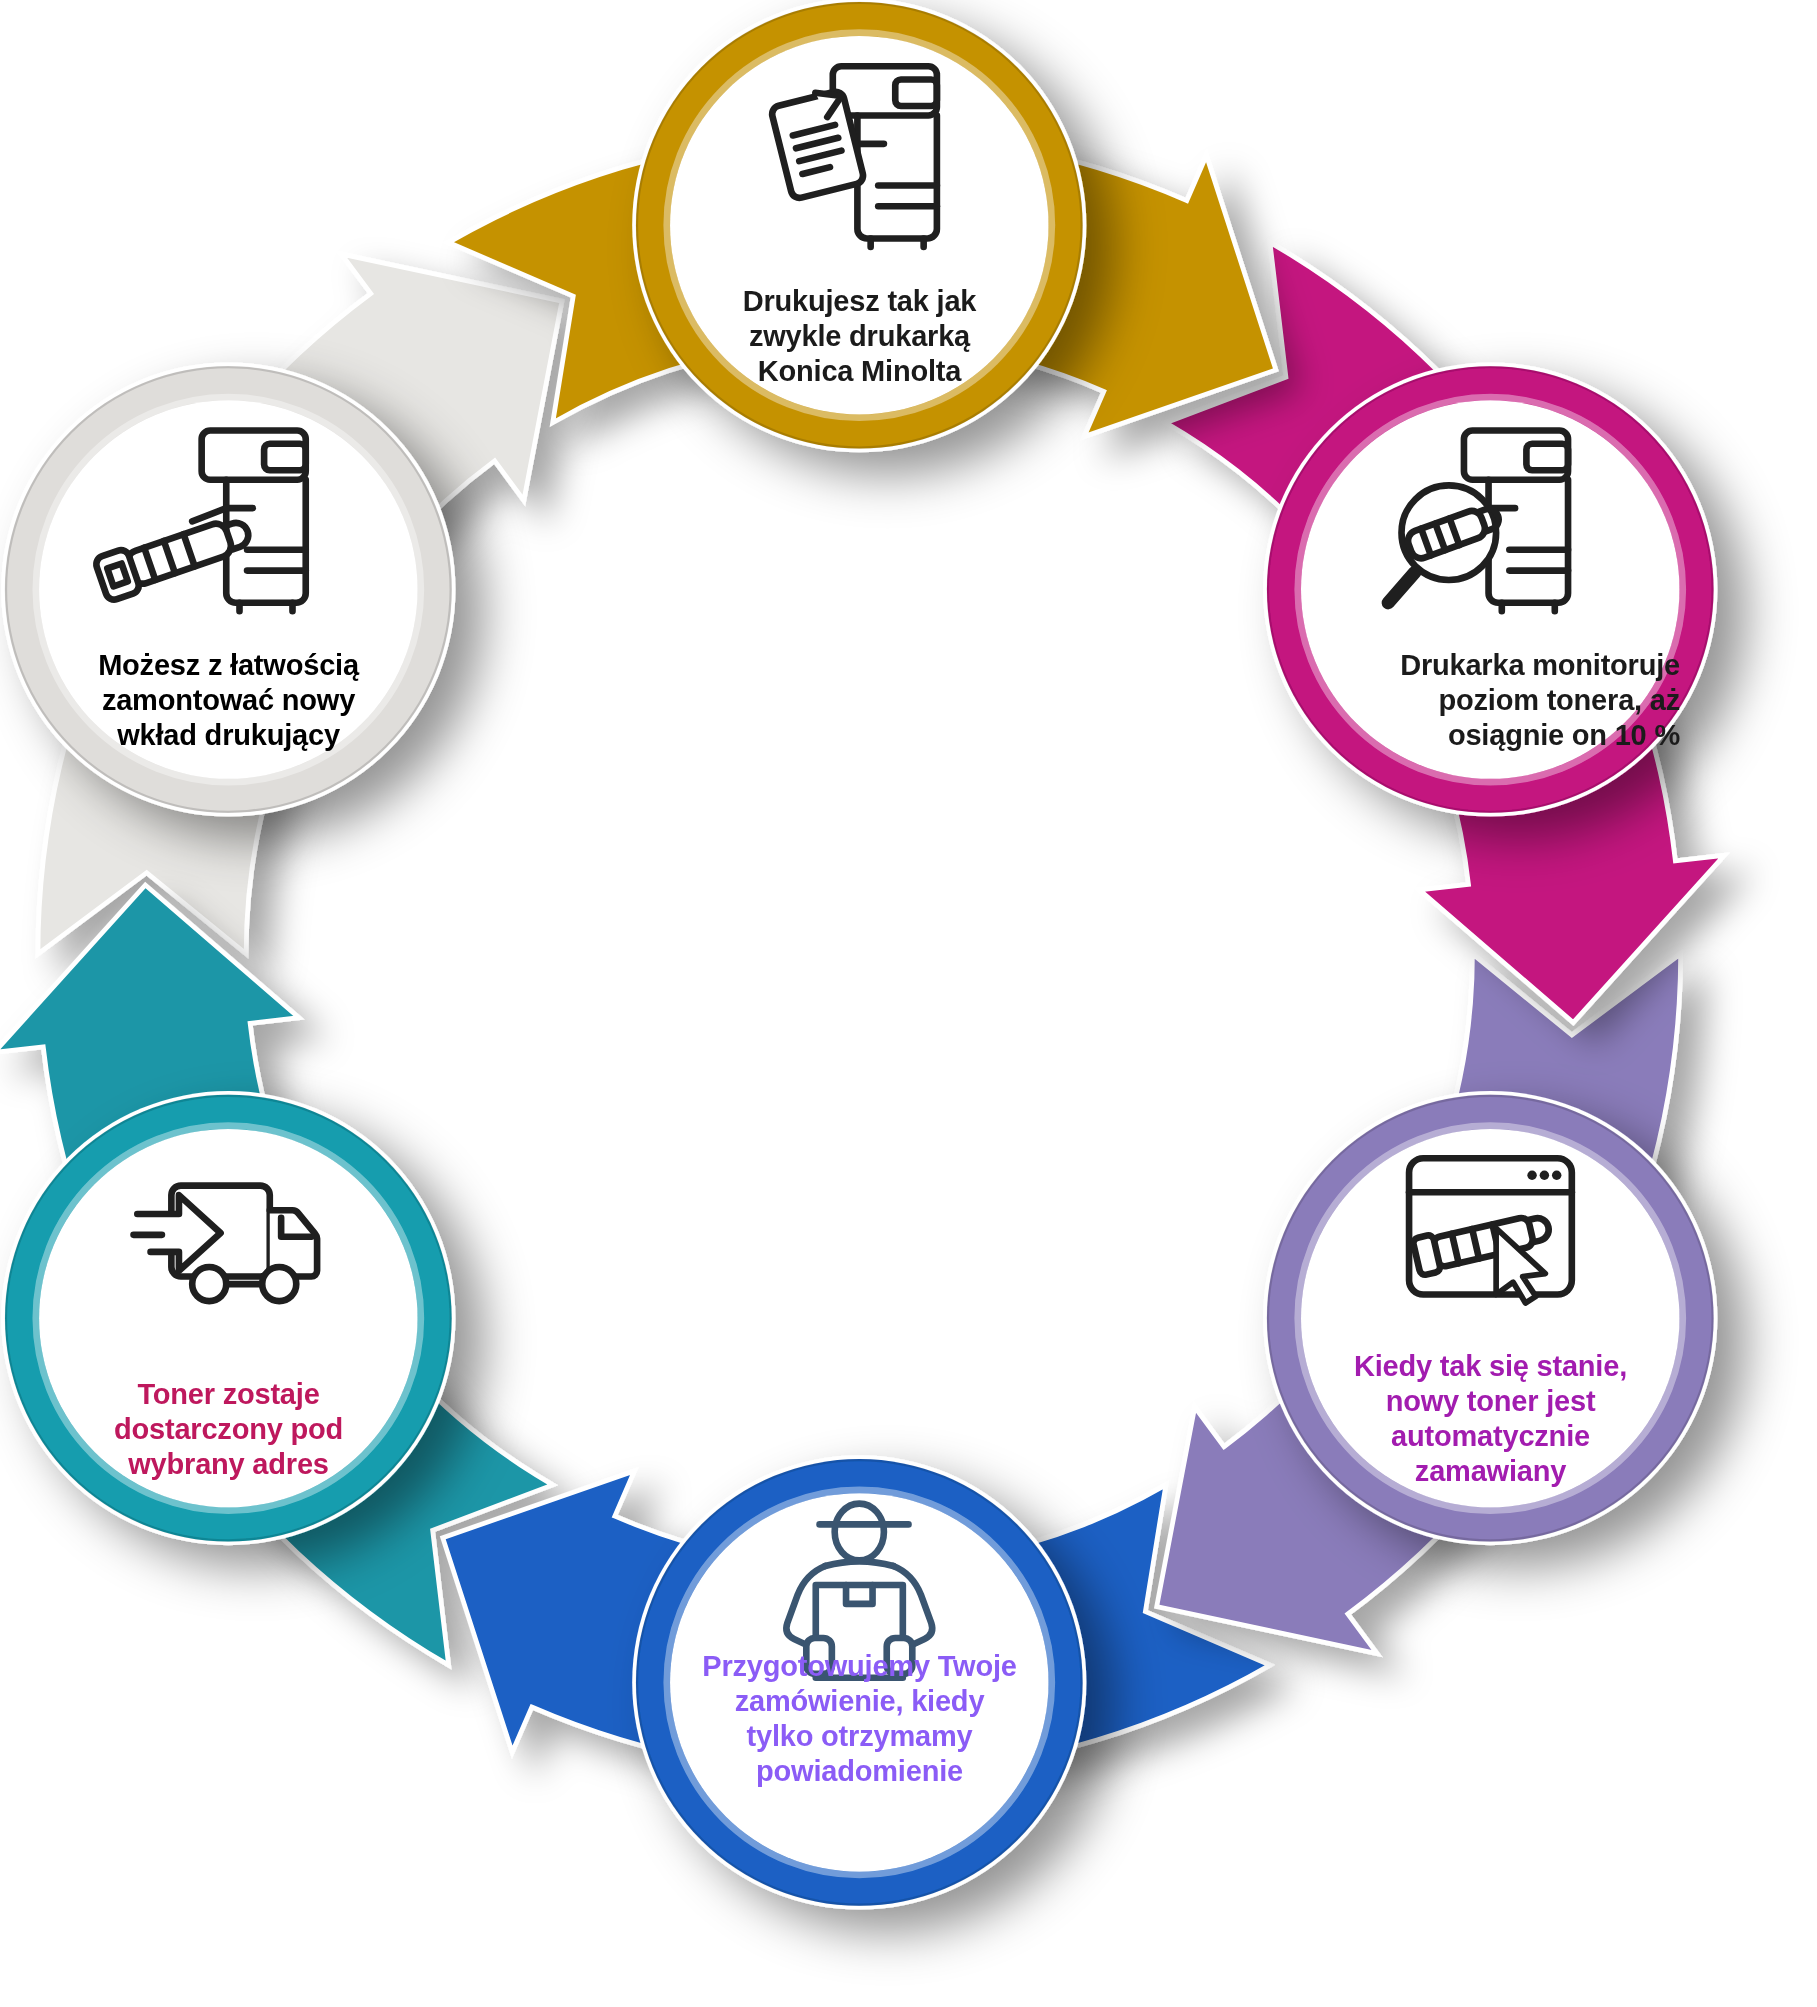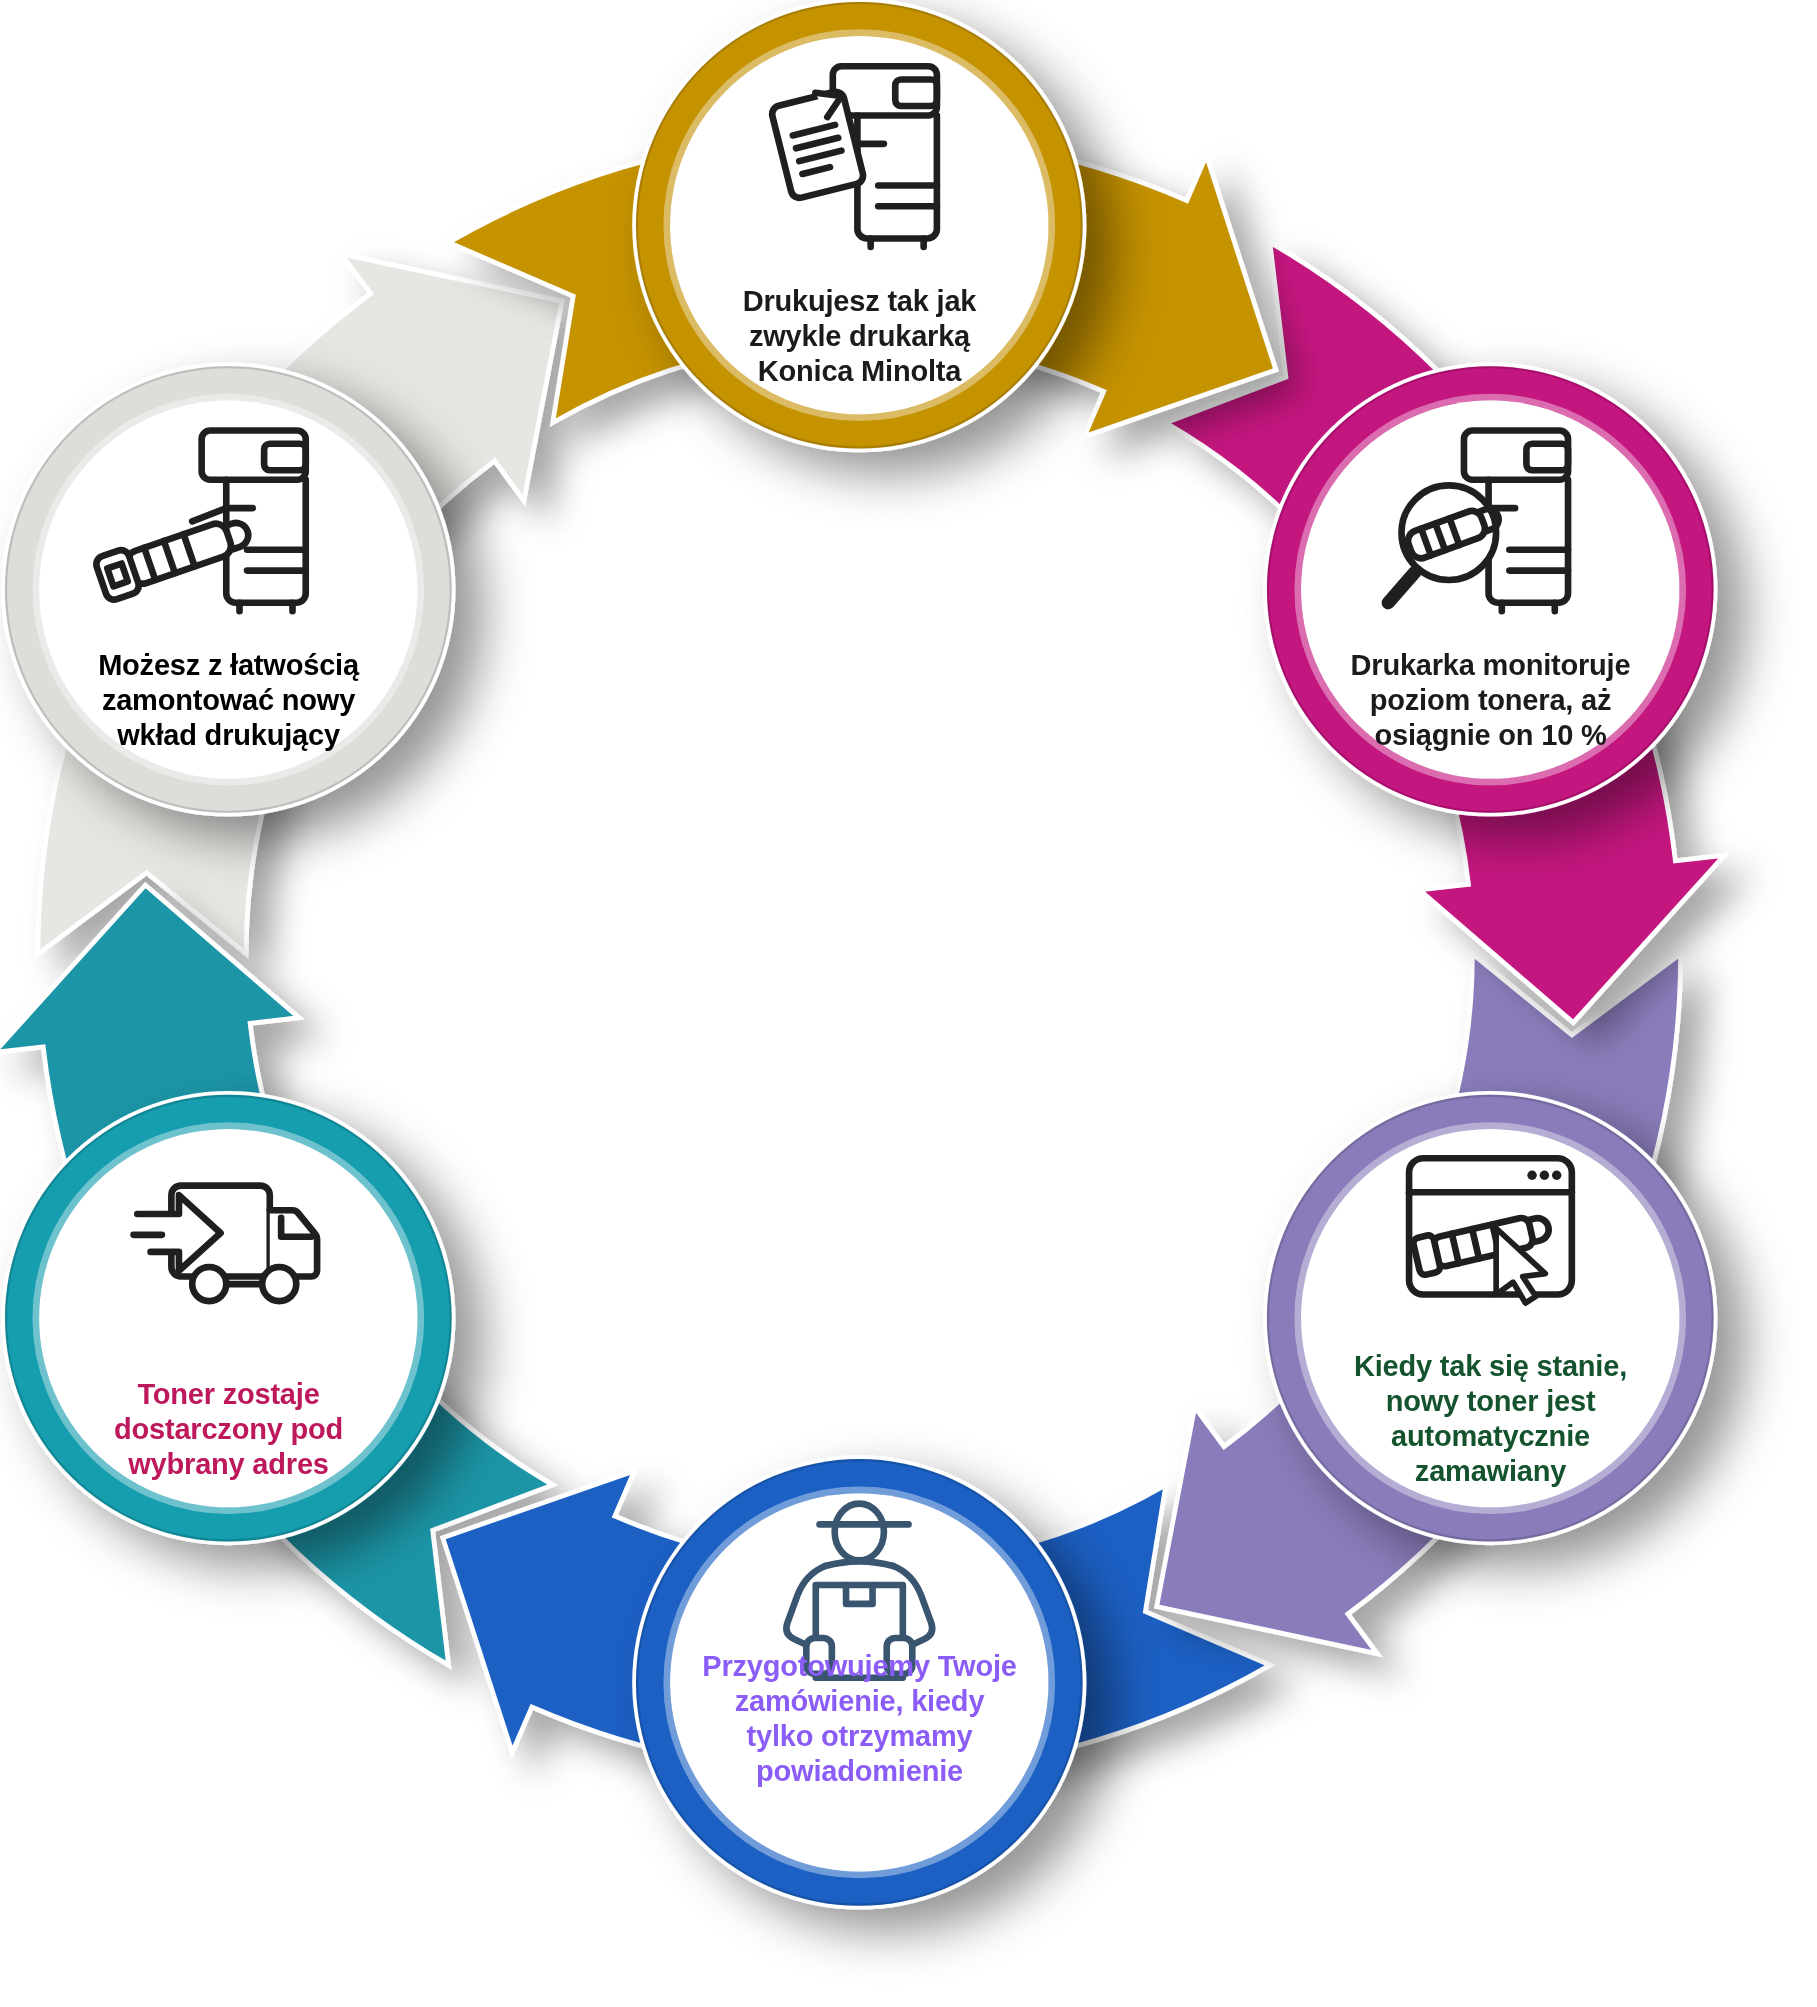--- a/index.html
+++ b/index.html
@@ -173,24 +173,24 @@
           <rect x="-40" y="110" width="36" height="48" rx="9" fill="#fff"></rect>
           <path d="M-30 124 h16 v20 h-16 z"></path>
         </g>
       </g>
     </g>
   </svg>
 
   <div class="cap" style="left: 670px; top: 284px; color: rgb(27, 27, 27);">Drukujesz tak jak
 zwykle drukarką
 Konica Minolta</div>
-  <div class="cap" style="left: 1301px; top: 648px; color: rgb(27, 27, 27);">Drukarka monitoruje
+  <div class="cap" style="left: 1301px; top: 648px; color: rgb(27, 27, 27); text-align: right;">Drukarka monitoruje
 poziom tonera, aż
 osiągnie on 10 %</div>
-  <div class="cap" style="left: 1301px; top: 1349px; color: #14532d;">Kiedy tak się stanie,
+  <div class="cap" style="left: 1301px; top: 1349px; color: #a21caf;">Kiedy tak się stanie,
 nowy toner jest
 automatycznie
 zamawiany</div>
   <div class="cap" style="left: 670px; top: 1649px; color: #8b5cf6;">Przygotowujemy Twoje
 zamówienie, kiedy
 tylko otrzymamy
 powiadomienie</div>
   <div class="cap" style="left: 39px; top: 1377px; color: #be185d;">Toner zostaje
 dostarczony pod
 wybrany adres</div>

